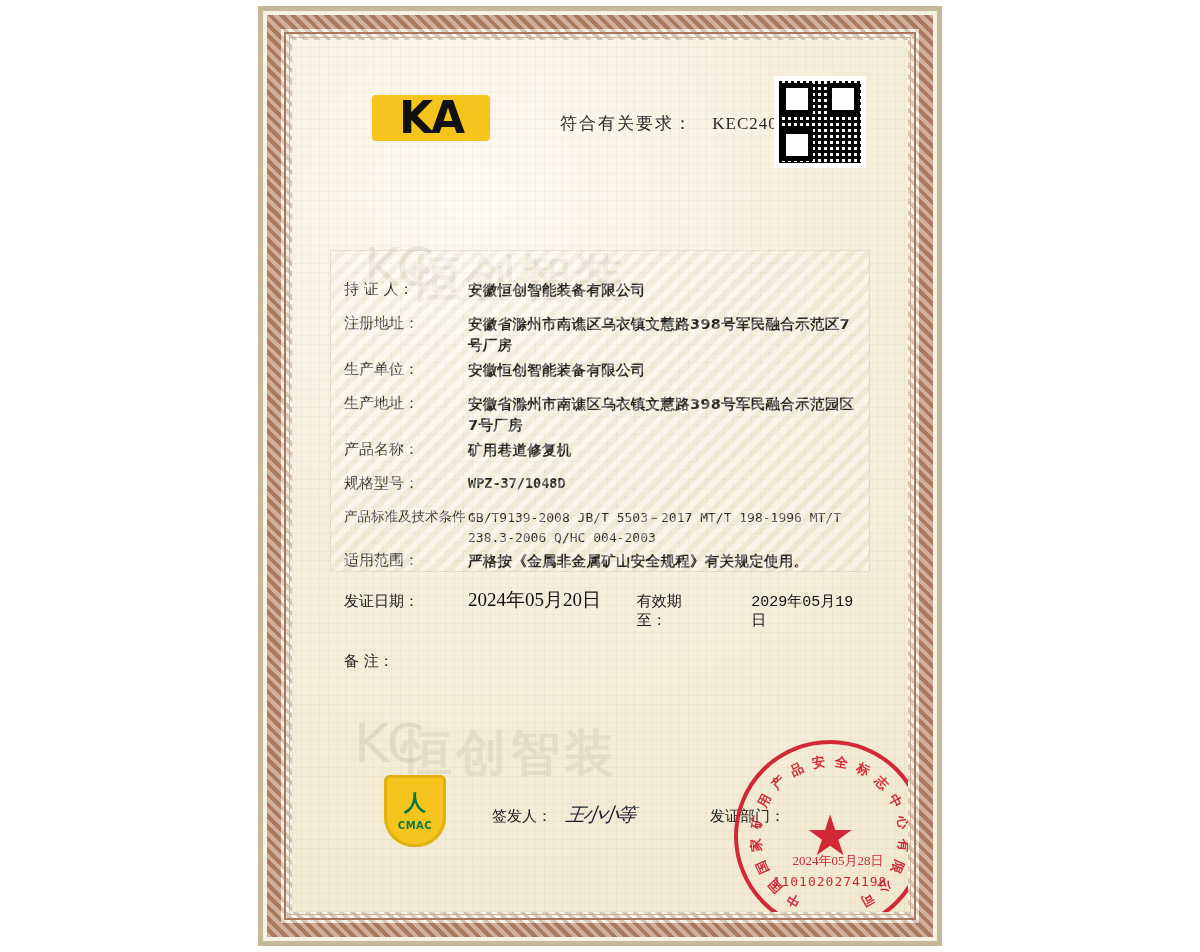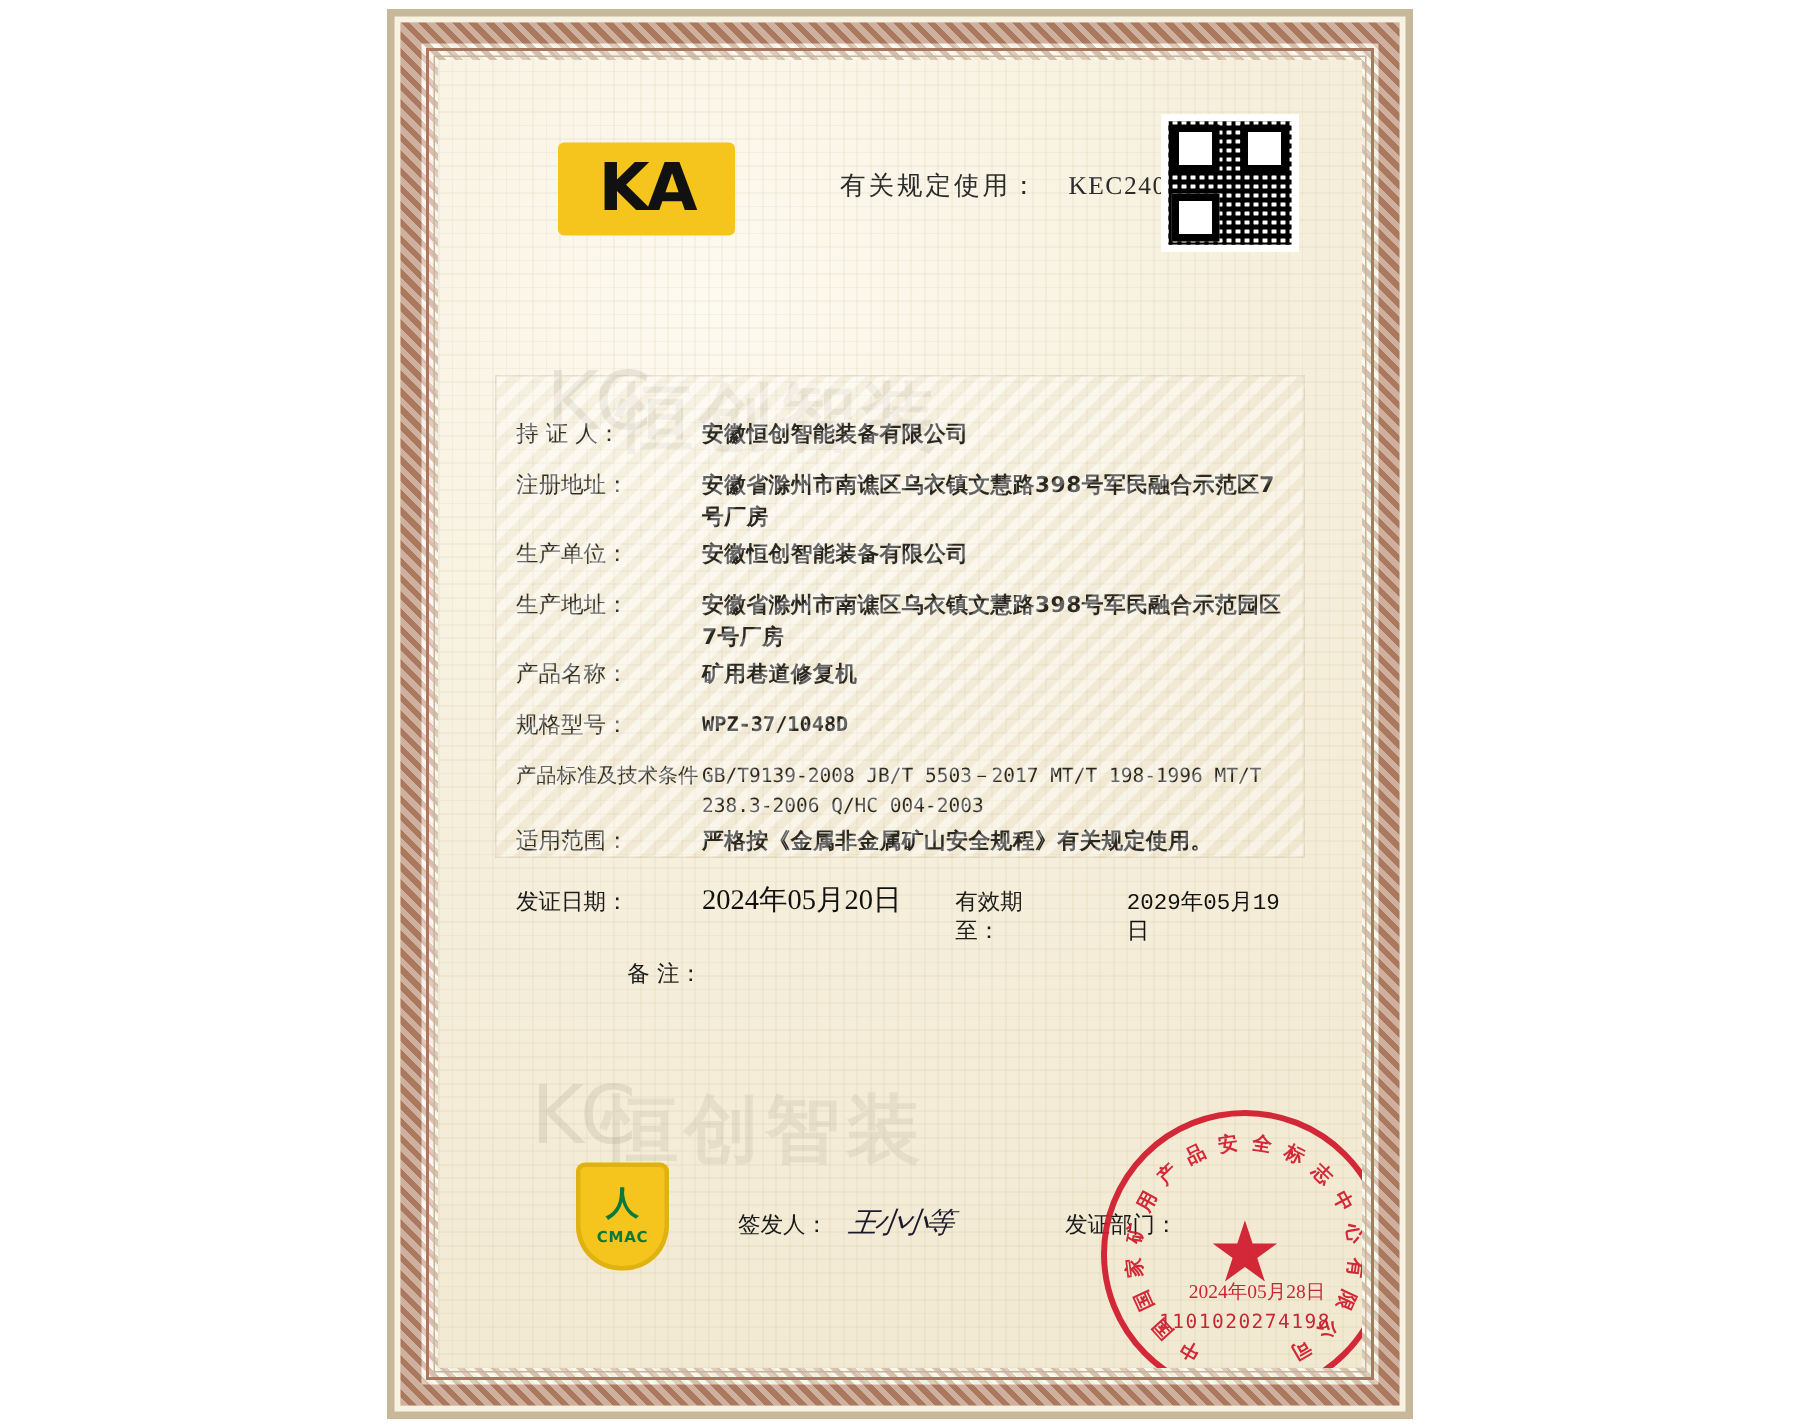--- a/index.html
+++ b/index.html
@@ -118,21 +118,21 @@
     pointer-events: none;
     user-select: none;
   }
 
   
   .ka-logo {
     position: absolute;
     left: 80px;
     top: 55px;
     width: 118px;
-    height: 62px;
+    height: 46px;
     background: #f5c51d;
     border-radius: 4px;
     display: flex;
     align-items: center;
     justify-content: center;
   }
   .ka-logo span {
     font-family: "DejaVu Sans", sans-serif;
     font-weight: 800;
     font-size: 44px;
@@ -268,21 +268,21 @@
     font-family: "DejaVu Sans", sans-serif;
     font-size: 15px;
     color: #1b1b1b;
     margin-right: 42px;
   }
   .date-row .date-val2 {
     font-family: Liberation Mono, monospace;
     font-size: 15px;
     color: #111;
   }
-  .remark-row { margin-top: 10px; text-align: right; }
+  .remark-row { margin-top: 22px; }
 
   
   .statement {
     position: absolute;
     left: 52px;
     right: 44px;
     top: 612px;
     font-family: "DejaVu Sans", sans-serif;
     font-weight: 700;
     font-size: 14px;
@@ -415,21 +415,21 @@
     <div class="wm-logo" style="left:72px; top:196px;">KC</div>
     <div class="watermark wm-1">恒创智装</div>
     <div class="wm-logo" style="left:62px; top:672px;">KC</div>
     <div class="watermark wm-2">恒创智装</div>
 
     <div class="ka-logo">
       <span>KA</span>
     </div>
 
     <div class="cert-no">
-      <span class="label">有关规定使用：</span>
+      <span class="label">符合有关要求：</span>
       <span class="value">KEC240057</span>
     </div>
 
     <div class="qr">
       <div class="qr-inner">
         <div class="qr-eye3"></div>
       </div>
     </div>
 
 

